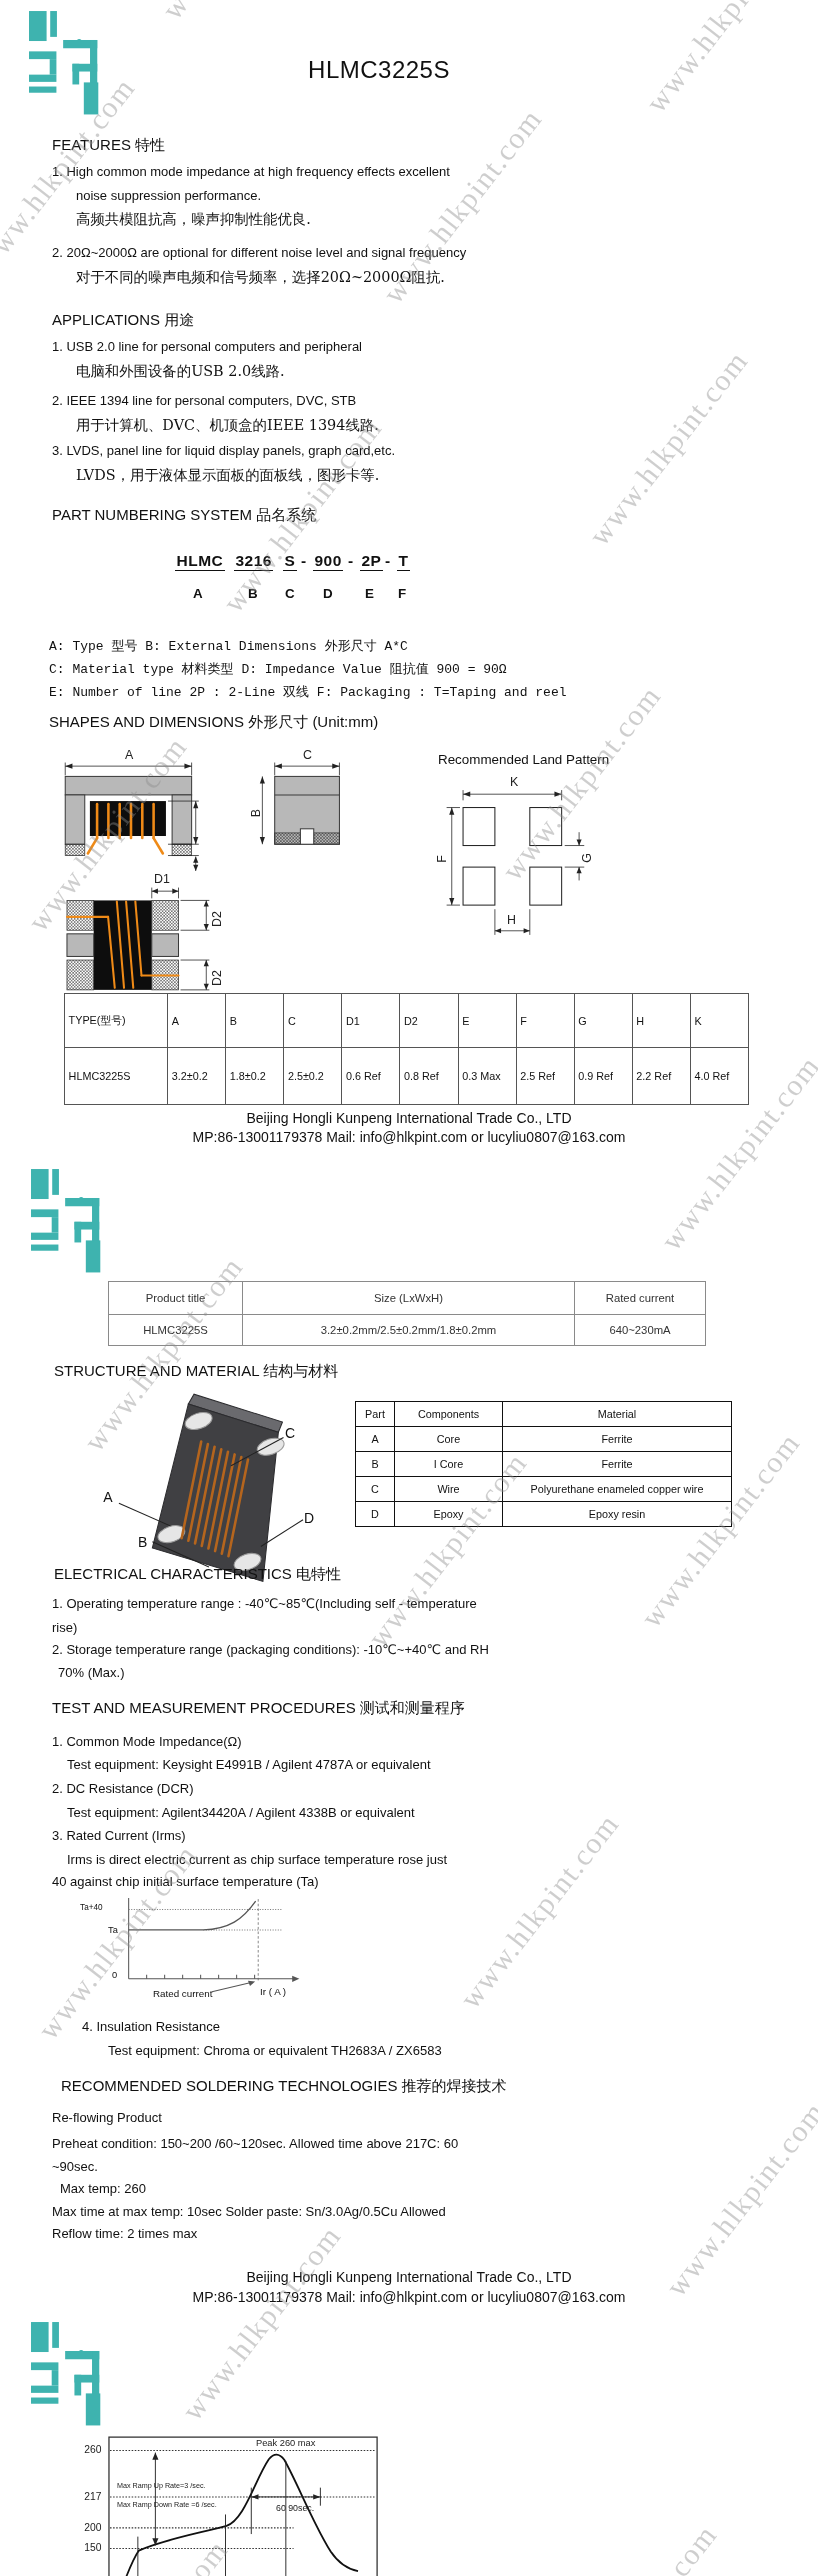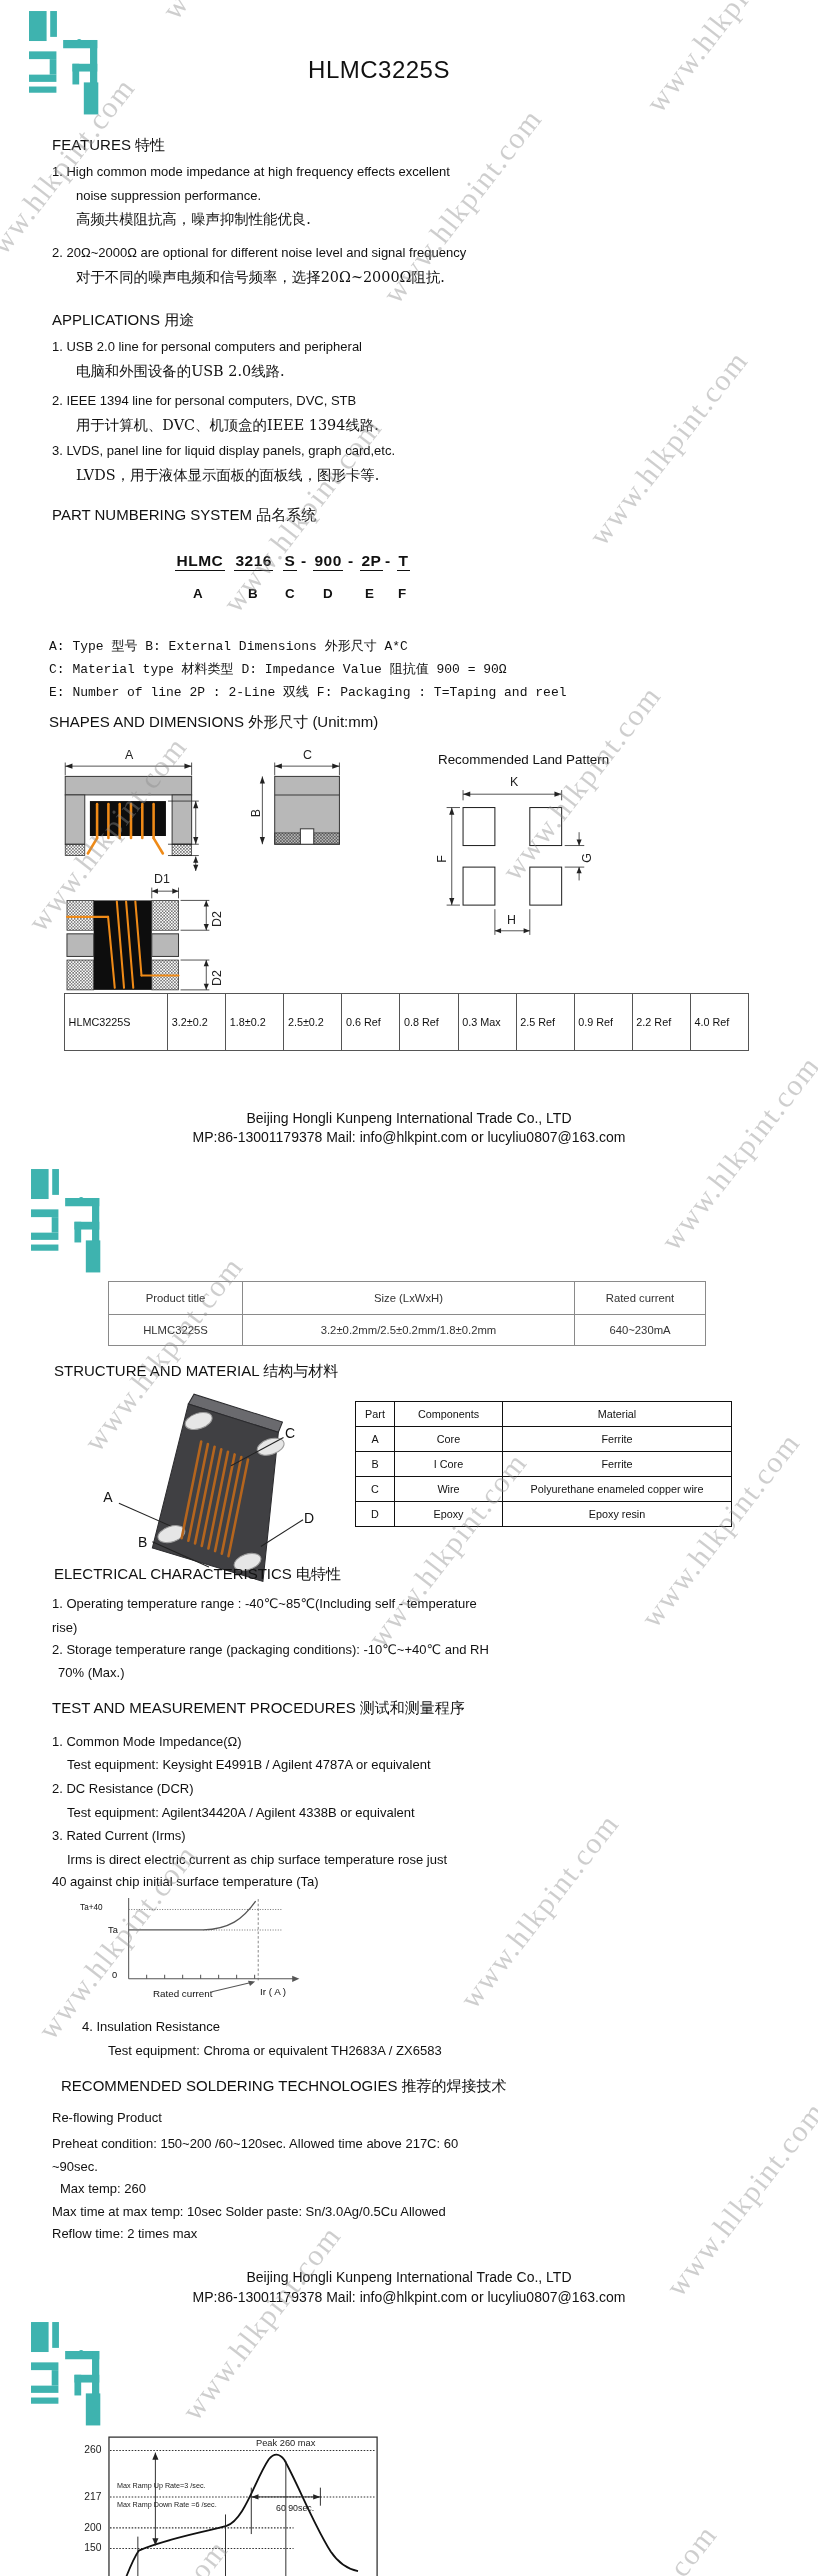--- a/index.html
+++ b/index.html
@@ -292,20 +292,33 @@
         <col style="width:58px">
       <col style="width:58px">
         <col style="width:58px">
         <col style="width:58px">
         <col style="width:58px">
       <col style="width:58px">
         <col style="width:58px">
         <col style="width:58px">
     </colgroup>
     <tbody>
+        <tr class="hd">
+      <th>TYPE(型号)</th>
+      <th>A</th>
+      <th>B</th>
+      <th>C</th>
+      <th>D1</th>
+      <th>D2</th>
+      <th>E</th>
+      <th>F</th>
+      <th>G</th>
+      <th>H</th>
+      <th>K</th>
+    </tr>
     <tr class="bd">
       <td>HLMC3225S</td>
       <td>3.2±0.2</td>
       <td>1.8±0.2</td>
       <td>2.5±0.2</td>
       <td>0.6 Ref</td>
       <td>0.8 Ref</td>
       <td>0.3 Max</td>
       <td>2.5 Ref</td>
       <td>0.9 Ref</td>

